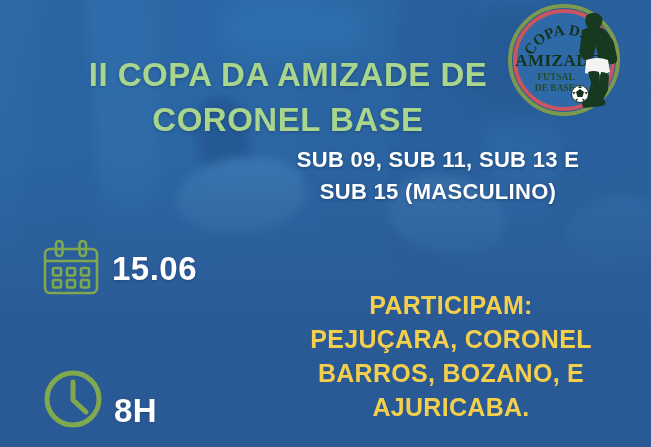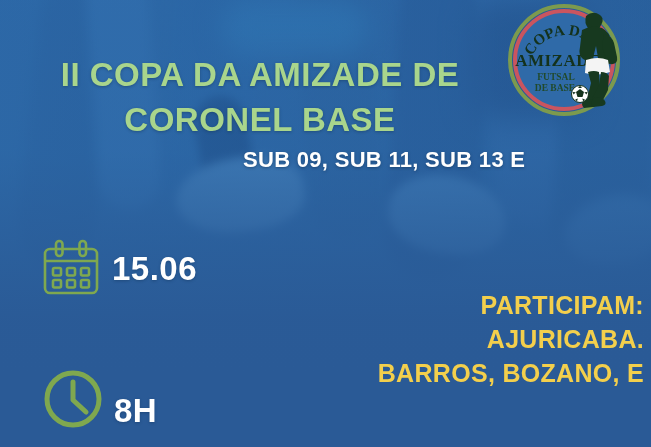--- a/index.html
+++ b/index.html
@@ -147,36 +147,38 @@
         rgba(44,102,166,0.18) 40%,
         rgba(36,86,144,0.30) 100%);
   }
 
   
   .title-block {
     position: absolute;
     left: 0; top: 52px;
     width: 520px;
     text-align: center;
+    padding-left: 28px;
   }
   .title-line {
     color: #a9d58c;
     font-size: 33px;
     font-weight: bold;
     letter-spacing: 0.5px;
     line-height: 45px;
     text-shadow: 0 1px 3px rgba(20,50,85,0.45);
     white-space: nowrap;
   }
 
   
   .subtitle-block {
     position: absolute;
     right: 18px; top: 144px;
     width: 390px;
+    text-align: center;
   }
   .subtitle-line {
     color: #ffffff;
     font-size: 22px;
     font-weight: bold;
     letter-spacing: 0.3px;
     line-height: 32px;
     text-shadow: 0 1px 3px rgba(18,48,82,0.55);
     white-space: nowrap;
   }
@@ -216,21 +218,21 @@
     white-space: nowrap;
     text-shadow: 0 1px 3px rgba(18,48,82,0.4);
   }
   .info-text-time { margin-left: 10px; }
 
   
   .participants {
     position: absolute;
     left: 258px; top: 288px;
     width: 386px;
-    text-align: right;
+    text-align: center;
   }
   .part-line {
     color: #f3cf4c;
     font-size: 25px;
     font-weight: bold;
     letter-spacing: 0.3px;
     line-height: 34px;
     white-space: nowrap;
   }
 </style>
@@ -257,20 +259,21 @@
   <div class="bg-overlay2"></div>
   <div class="bg-overlay"></div>
 
   <div class="title-block">
     <div class="title-line">II COPA DA AMIZADE DE</div>
     <div class="title-line">CORONEL BASE</div>
   </div>
 
   <div class="subtitle-block">
     <div class="subtitle-line">SUB 09, SUB 11, SUB 13 E</div>
+    <div class="subtitle-line">SUB 15 (MASCULINO)</div>
   </div>
 
   <div class="logo">
     <svg viewBox="0 0 112 112" width="112" height="112">
       <defs>
         <path id="arcpath" d="M 20 70 A 38 38 0 0 1 92 52" fill="none"></path>
       </defs>
       <circle cx="56" cy="56" r="54" fill="none" stroke="#7c9a4e" stroke-width="4"></circle>
       <circle cx="56" cy="56" r="49" fill="#2f6aa8" stroke="#c9555f" stroke-width="4"></circle>
 
@@ -326,17 +329,18 @@
   <div class="info-row info-time">
     <svg class="info-icon info-icon-clock" viewBox="0 0 62 62">
       <circle cx="31" cy="31" r="26" fill="none" stroke="#7fa84f" stroke-width="5"></circle>
       <path d="M31 14 L31 32 L44 44" fill="none" stroke="#7fa84f" stroke-width="5" stroke-linecap="round" stroke-linejoin="round"></path>
     </svg>
     <div class="info-text info-text-time">8H</div>
   </div>
 
   <div class="participants">
     <div class="part-line">PARTICIPAM:</div>
+    <div class="part-line">PEJUÇARA, CORONEL</div>
+    <div class="part-line">BARROS, BOZANO, E</div>
     <div class="part-line">AJURICABA.</div>
-    <div class="part-line">BARROS, BOZANO, E</div>
   </div>
 
 </div>
 
 </body></html>

